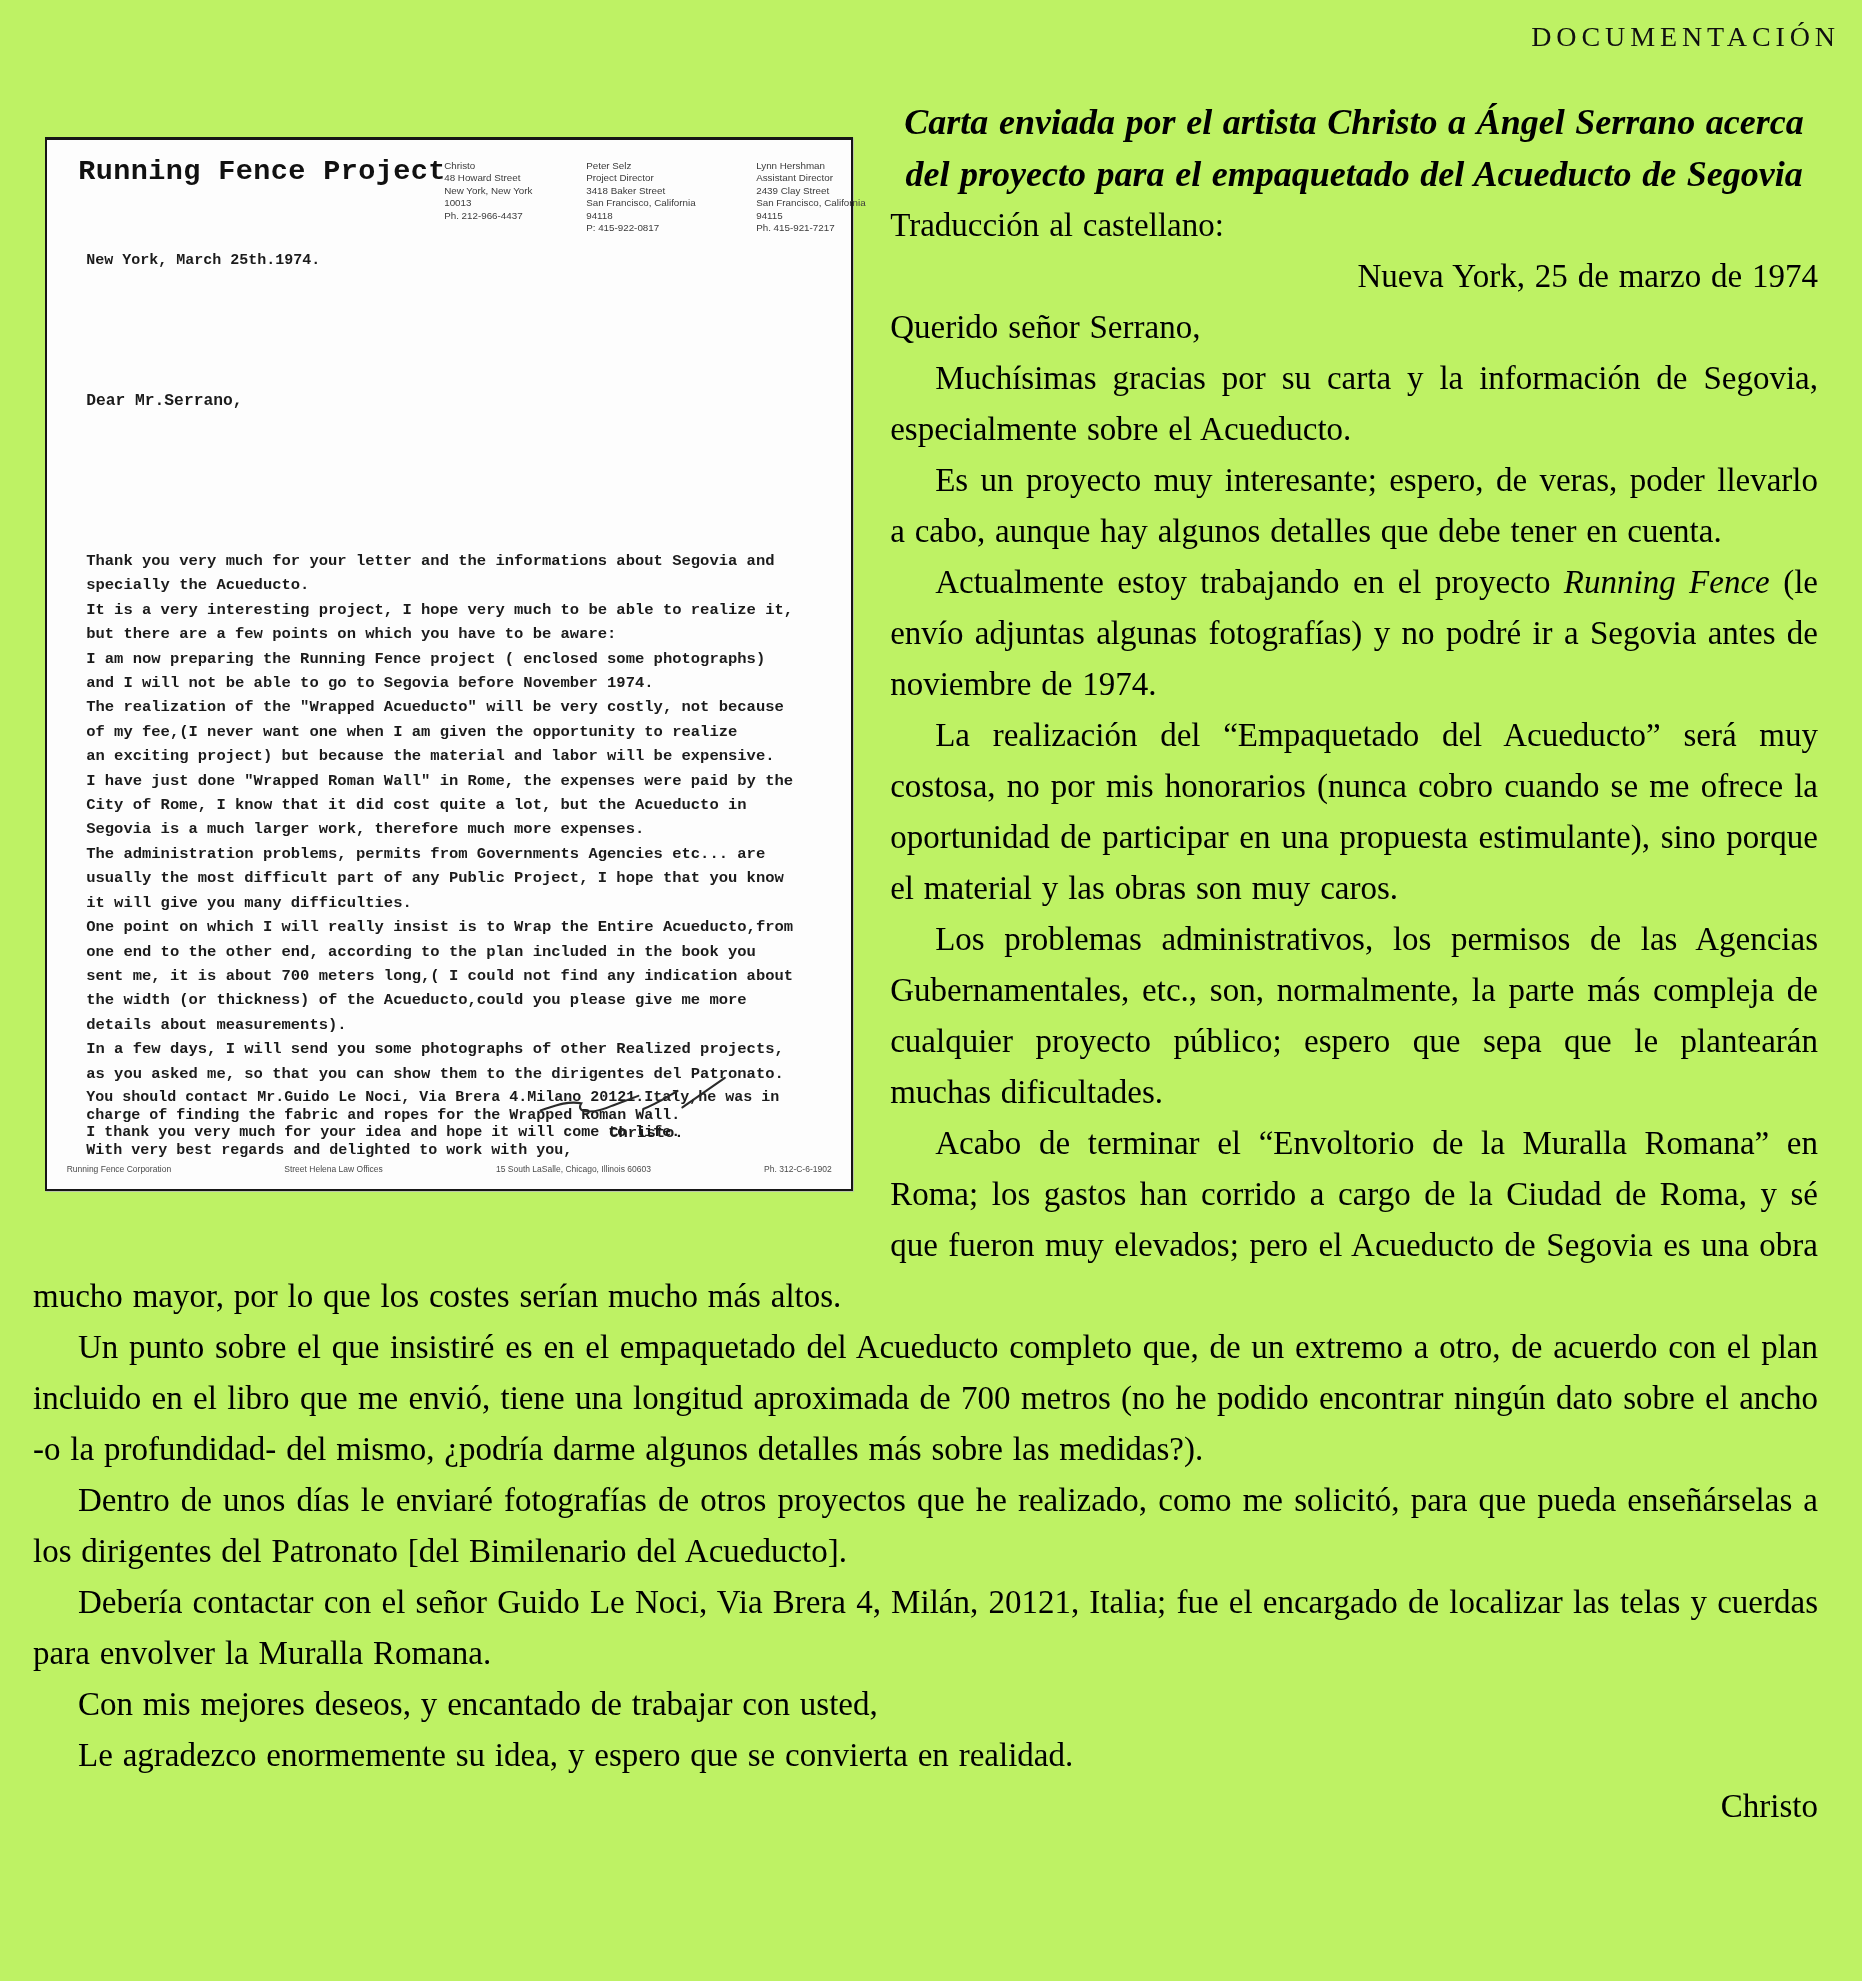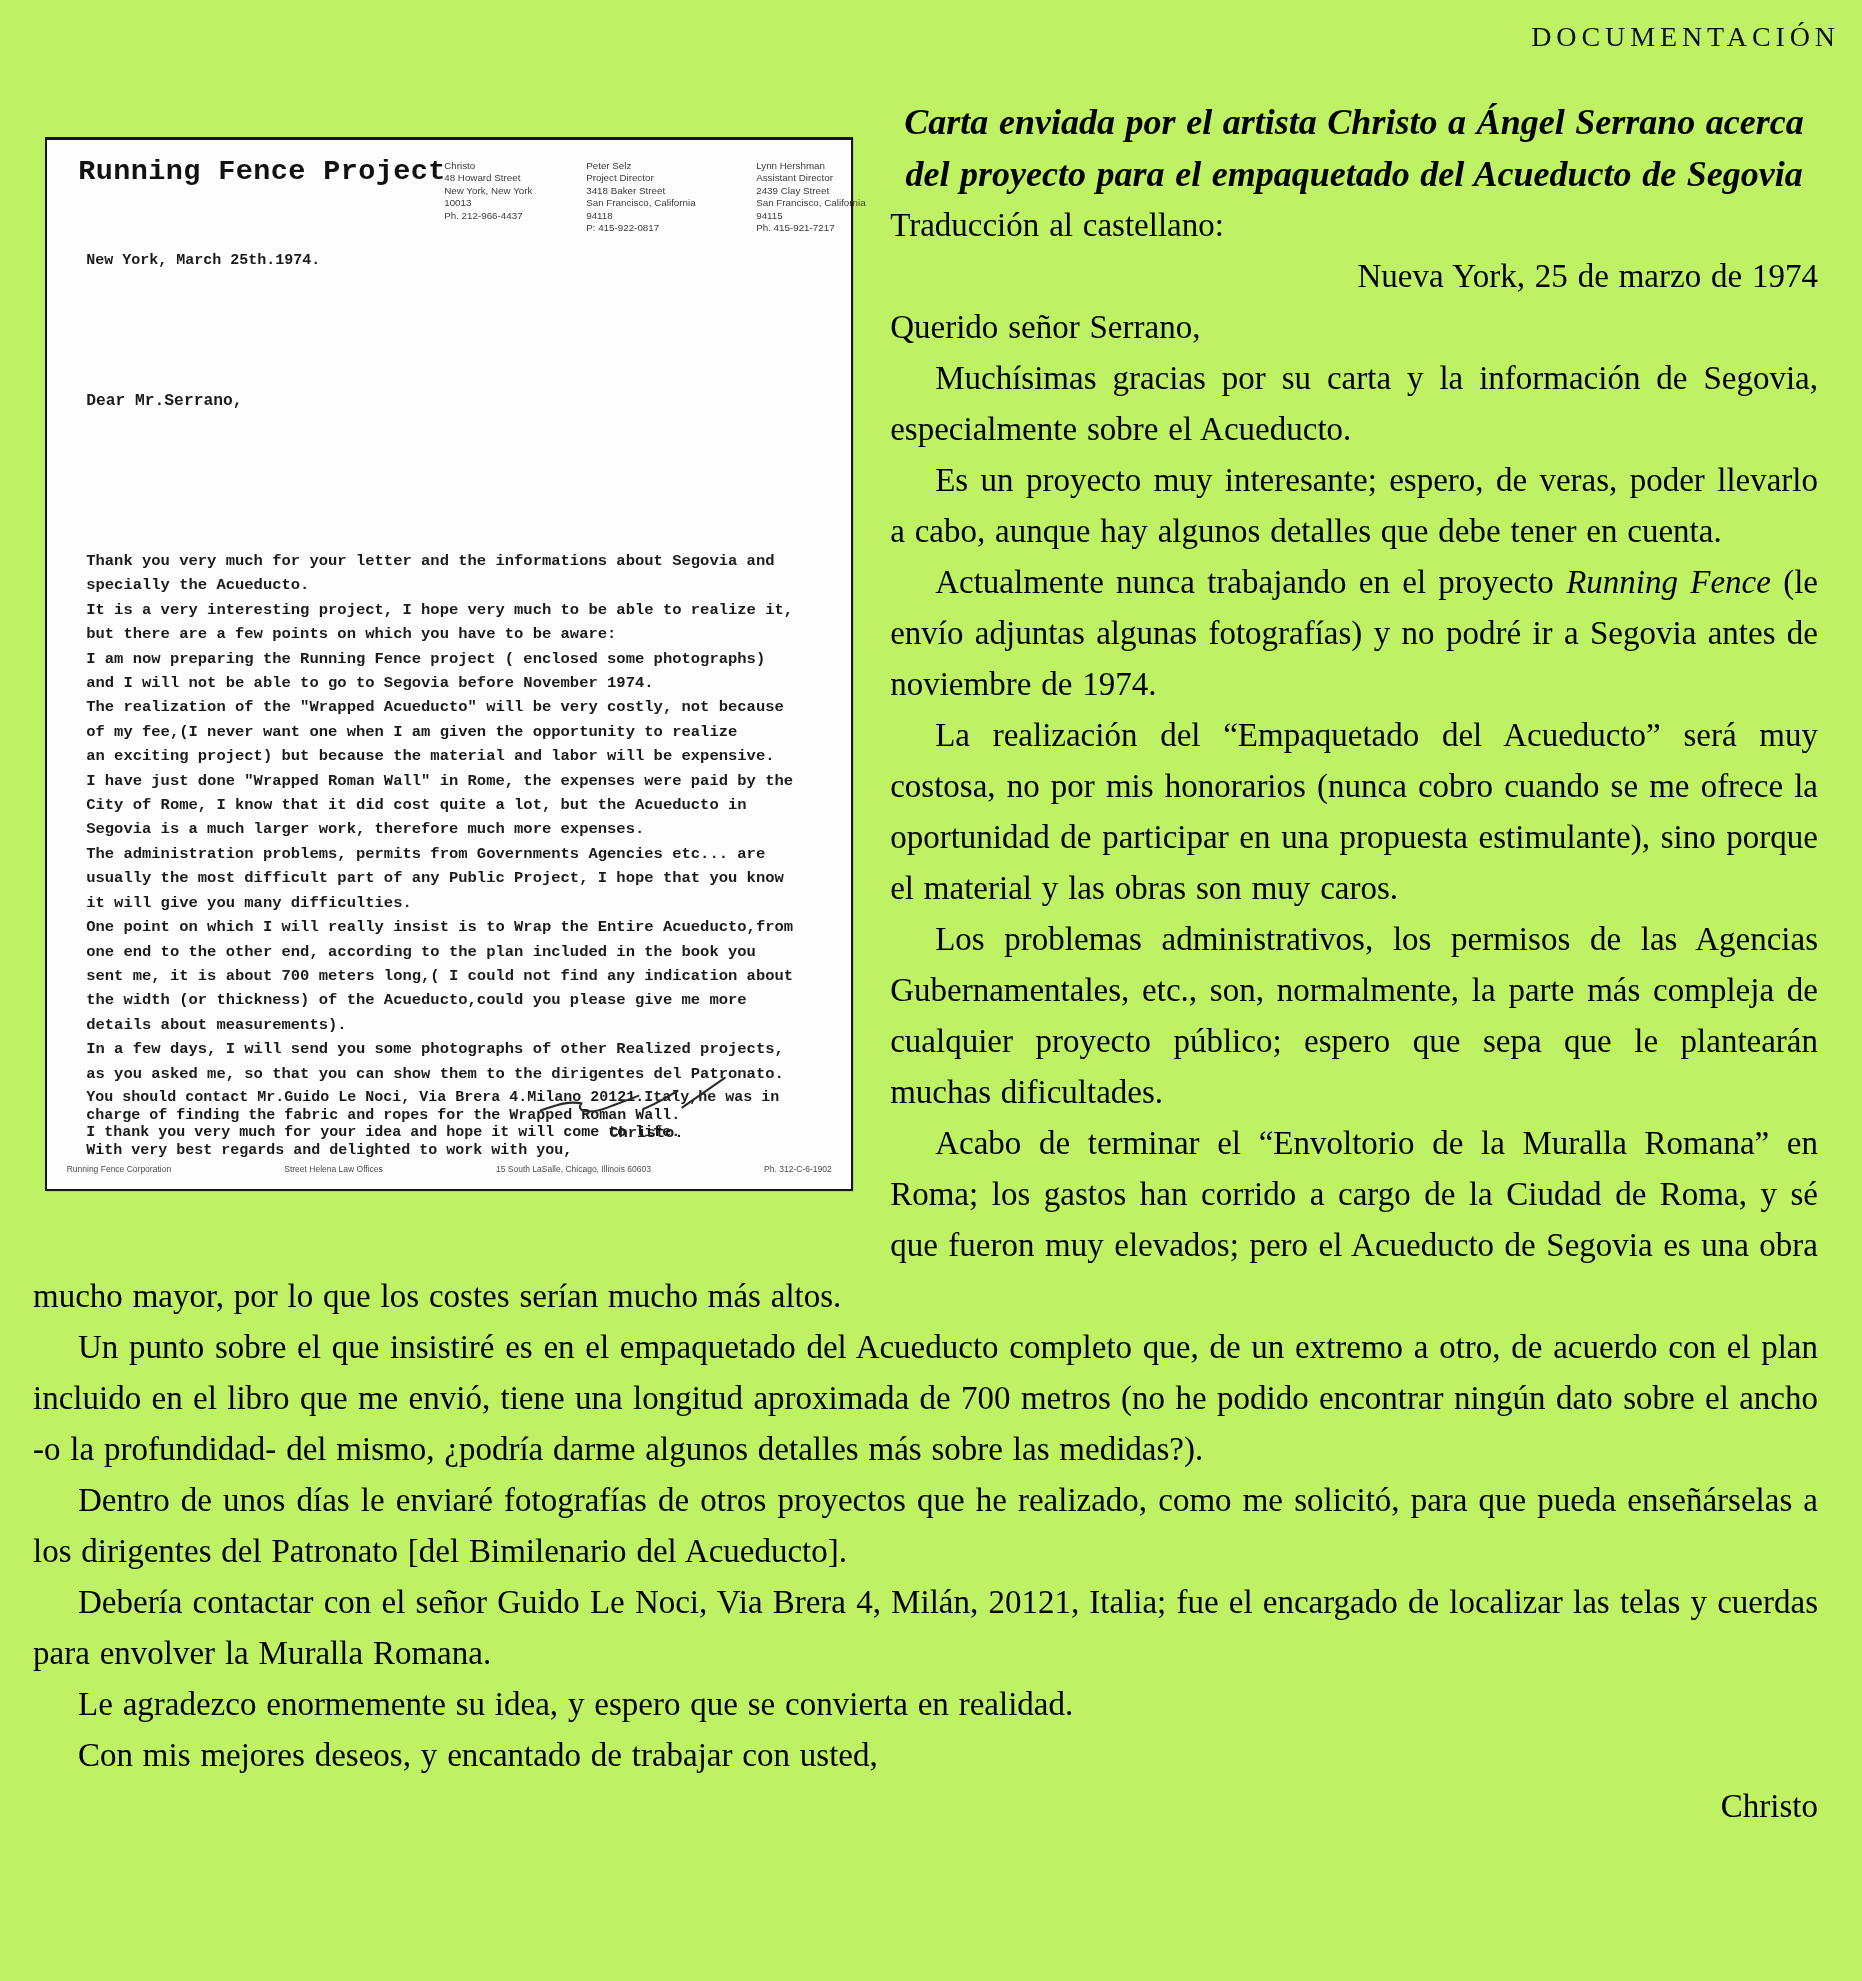--- a/index.html
+++ b/index.html
@@ -120,28 +120,28 @@
     </div>
 
     <div class="es">
       <p class="es-title">Carta enviada por el artista Christo a Ángel Serrano acerca del proyecto para el empaquetado del Acueducto de Segovia</p>
       <p class="es-label">Traducción al castellano:</p>
       <p class="es-dateline">Nueva York, 25 de marzo de 1974</p>
       <p class="es-salutation">Querido señor Serrano,</p>
 
       <p class="ind">Muchísimas gracias por su carta y la información de Segovia, especialmente sobre el Acueducto.</p>
       <p class="ind">Es un proyecto muy interesante; espero, de veras, poder llevarlo a cabo, aunque hay algunos detalles que debe tener en cuenta.</p>
-      <p class="ind"><span>Actualmente nunca trabajando en el proyecto </span><i>Running Fence</i><span> (le envío adjuntas algunas fotografías) y no podré ir a Segovia antes de noviembre de 1974.</span></p>
+      <p class="ind"><span>Actualmente estoy trabajando en el proyecto </span><i>Running Fence</i><span> (le envío adjuntas algunas fotografías) y no podré ir a Segovia antes de noviembre de 1974.</span></p>
       <p class="ind">La realización del “Empaquetado del Acueducto” será muy costosa, no por mis honorarios (nunca cobro cuando se me ofrece la oportunidad de participar en una propuesta estimulante), sino porque el material y las obras son muy caros.</p>
       <p class="ind">Los problemas administrativos, los permisos de las Agencias Gubernamentales, etc., son, normalmente, la parte más compleja de cualquier proyecto público; espero que sepa que le plantearán muchas dificultades.</p>
       <p class="ind">Acabo de terminar el “Envoltorio de la Muralla Romana” en Roma; los gastos han corrido a cargo de la Ciudad de Roma, y sé que fueron muy elevados; pero el Acueducto de Segovia es una obra mucho mayor, por lo que los costes serían mucho más altos.</p>
       <p class="ind">Un punto sobre el que insistiré es en el empaquetado del Acueducto completo que, de un extremo a otro, de acuerdo con el plan incluido en el libro que me envió, tiene una longitud aproximada de 700 metros (no he podido encontrar ningún dato sobre el ancho -o la profundidad- del mismo, ¿podría darme algunos detalles más sobre las medidas?).</p>
       <p class="ind">Dentro de unos días le enviaré fotografías de otros proyectos que he realizado, como me solicitó, para que pueda enseñárselas a los dirigentes del Patronato [del Bimilenario del Acueducto].</p>
       <p class="ind">Debería contactar con el señor Guido Le Noci, Via Brera 4, Milán, 20121, Italia; fue el encargado de localizar las telas y cuerdas para envolver la Muralla Romana.</p>
+      <p class="ind">Con mis mejores deseos, y encantado de trabajar con usted,</p>
       <p class="ind">Le agradezco enormemente su idea, y espero que se convierta en realidad.</p>
-      <p class="ind">Con mis mejores deseos, y encantado de trabajar con usted,</p>
 
       <p class="es-signature">Christo</p>
     </div>
 
   </div>
 </div>
 
 
 </body></html>

